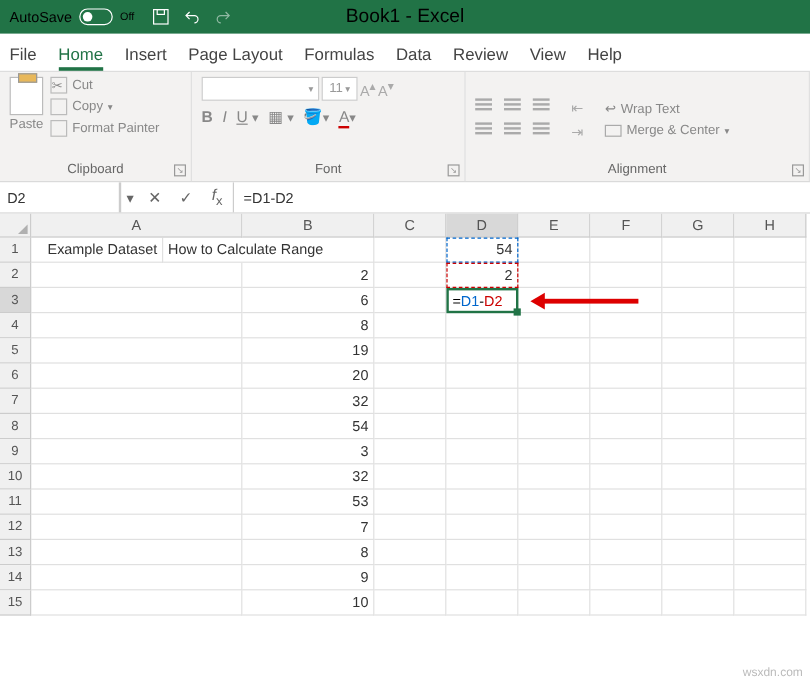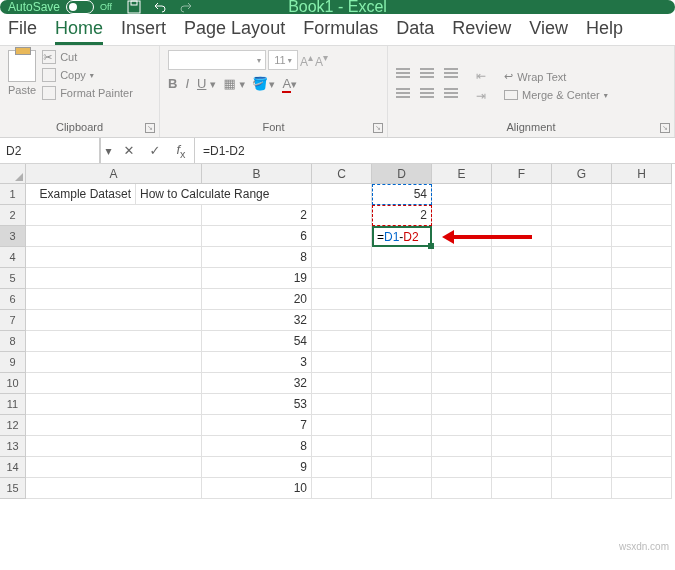--- a/index.html
+++ b/index.html
@@ -1,29 +1,29 @@
 <!DOCTYPE html>
 <html><head>
 <meta charset="utf-8">
 <style>
 * { box-sizing: border-box; font-family: "Segoe UI", Arial, sans-serif; }
 body { margin: 0; width: 675px; height: 570px; background: #fff; overflow: hidden; font-size: 12px; color: #333; }
 
 
-.titlebar { height: 14px; background: #217346; display: flex; align-items: center; color: #86efac; position: relative; border-radius: 13px; }
+.titlebar { height: 28px; background: #217346; display: flex; align-items: center; color: #000000; position: relative; }
 .autosave { display: flex; align-items: center; gap: 6px; padding: 0 8px; font-size: 12px; }
 .toggle { width: 28px; height: 14px; border: 1px solid #fff; border-radius: 7px; display: flex; align-items: center; padding: 0 2px; }
 .toggle-knob { width: 8px; height: 8px; border-radius: 50%; background: #fff; }
 .title-center { position: absolute; left: 50%; transform: translateX(-50%); font-size: 16px; }
 .title-icons { display: flex; gap: 10px; padding-left: 6px; align-items: center;}
 .ti { width: 16px; height: 16px; display:flex; align-items:center; justify-content:center; cursor:pointer; }
 
 
 .menutabs { height: 32px; display: flex; align-items: flex-end; border-bottom: 1px solid #ddd; padding: 0 8px; gap: 18px; background:#fff;}
-.menutabs .tab { font-size: 18px; padding-bottom: 6px; cursor: pointer; color: #444;}
+.menutabs .tab { font-size: 14px; padding-bottom: 6px; cursor: pointer; color: #444;}
 .menutabs .tab.active { color: #217346; border-bottom: 3px solid #217346; font-weight: 400; padding-bottom:3px;}
 
 
 .ribbon { height: 92px; background: #f3f2f1; border-bottom: 1px solid #d4d4d4; display: flex; }
 .group { border-right: 1px solid #e0e0e0; padding: 4px 8px 2px 8px; display: flex; flex-direction: column; justify-content: space-between; position:relative;}
 .group-label { text-align: center; font-size: 11px; color: #666; padding-bottom: 2px;}
 .dlg { position:absolute; right:4px; bottom:4px; width:10px; height:10px; border:1px solid #999; font-size:7px; color:#999; display:flex; align-items:center; justify-content:center;}
 .g-content { display:flex; gap:6px; flex:1; color:#888;}
 .paste-block { display:flex; flex-direction:column; align-items:center; gap:2px; }
 .paste-ico { width:28px; height:32px; border:1px solid #bbb; background:#fff; position:relative;}

